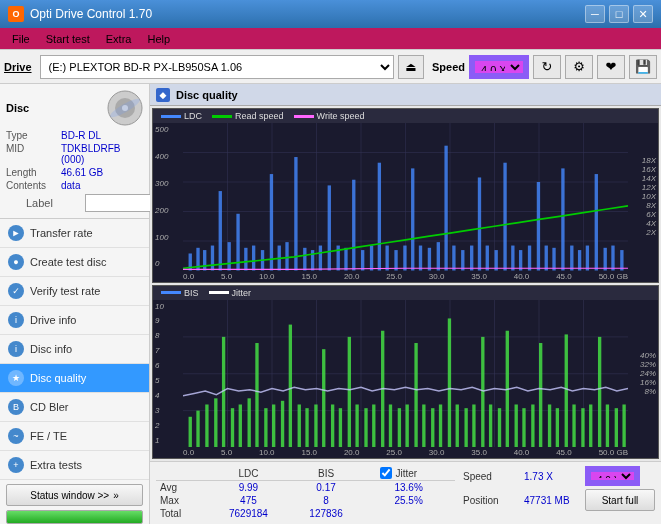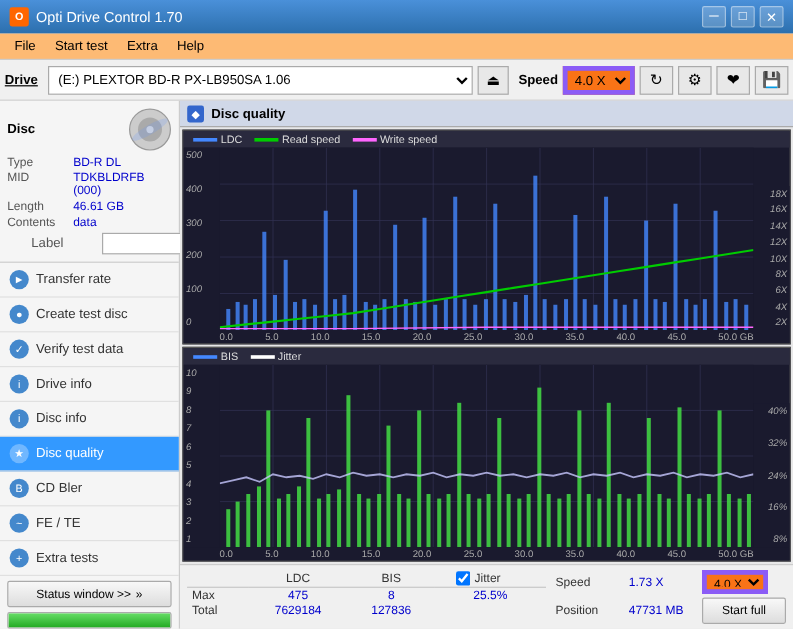--- a/index.html
+++ b/index.html
@@ -6,30 +6,30 @@
     body { font-family: 'Segoe UI', Tahoma, Geneva, Verdana, sans-serif; font-size: 11px; background: #f0f0f0; color: #000; width: 661px; height: 524px; overflow: hidden; }
     
     
     .title-bar { background: linear-gradient(to bottom, #4a90d9, #2c6fad); color: white; display: flex; align-items: center; justify-content: space-between; padding: 4px 8px; height: 28px; }
     .title-bar-left { display: flex; align-items: center; gap: 6px; font-size: 12px; font-weight: 500; }
     .title-bar-icon { width: 16px; height: 16px; background: #ff6600; border-radius: 2px; display: flex; align-items: center; justify-content: center; color: white; font-size: 9px; font-weight: bold; }
     .title-bar-controls { display: flex; gap: 4px; }
     .title-ctrl { width: 20px; height: 18px; background: rgba(255,255,255,0.2); border: 1px solid rgba(255,255,255,0.4); border-radius: 2px; color: white; display: flex; align-items: center; justify-content: center; font-size: 11px; cursor: pointer; }
 
     
-    .menu-bar { background: #fdba74; border-bottom: 1px solid #ccc; display: flex; align-items: center; padding: 2px 4px; height: 22px; }
+    .menu-bar { background: #be185d; border-bottom: 1px solid #ccc; display: flex; align-items: center; padding: 2px 4px; height: 22px; }
     .menu-item { padding: 2px 8px; cursor: pointer; font-size: 11px; border-radius: 2px; }
 
     
     .drive-toolbar { background: #f0f0f0; border-bottom: 1px solid #ccc; display: flex; align-items: center; padding: 3px 4px; height: 34px; gap: 4px; }
     .drive-label { font-size: 11px; font-weight: bold; margin-right: 4px; text-decoration: underline; }
     .drive-select { height: 24px; border: 1px solid #aaa; background: white; font-size: 11px; flex: 1; padding: 2px 4px; }
     .eject-btn { width: 26px; height: 24px; background: #e8e8e8; border: 1px solid #aaa; display: flex; align-items: center; justify-content: center; cursor: pointer; font-size: 12px; }
     .speed-label { font-size: 11px; font-weight: bold; margin-left: 4px; }
-    .speed-select { height: 24px; border: 4px solid #8b5cf6; background: #f97316; font-size: 11px; width: 60px; padding: 2px; }
+    .speed-select { height: 24px; border: 6px solid #8b5cf6; background: #d946ef; font-size: 11px; width: 60px; padding: 2px; }
     .toolbar-btn { width: 28px; height: 24px; background: #e8e8e8; border: 1px solid #aaa; display: flex; align-items: center; justify-content: center; cursor: pointer; font-size: 13px; }
 
     
     .main-layout { display: flex; height: calc(524px - 28px - 22px - 34px); }
 
     
     .sidebar { width: 150px; background: #f5f5f5; border-right: 1px solid #ccc; display: flex; flex-direction: column; }
     
     
     .disc-panel { padding: 6px; border-bottom: 1px solid #ccc; }
@@ -74,21 +74,21 @@
     .legend-item { display: flex; align-items: center; gap: 3px; color: #ddd; }
     .legend-dot { width: 20px; height: 3px; }
     .legend-dot.ldc { background: #4488ff; }
     .legend-dot.read { background: #00cc00; }
     .legend-dot.write { background: #ff66ff; }
     .legend-dot.bis { background: #4488ff; }
     .legend-dot.jitter { background: #ffffff; }
 
     .chart-body { flex: 1; position: relative; display: flex; }
     .chart-y-axis-left { width: 30px; display: flex; flex-direction: column; justify-content: space-between; padding: 2px 2px; background: #1a1a2e; }
-    .chart-y-axis-right { width: 30px; display: flex; flex-direction: column; justify-content: space-between; padding: 2px 2px; background: #1a1a2e; text-align: right; margin-top: 32px; }
+    .chart-y-axis-right { width: 30px; display: flex; flex-direction: column; justify-content: center; padding: 2px 2px; background: #1a1a2e; text-align: right; }
     .axis-label { font-size: 8px; color: #aaa; font-style: italic; }
     
     .chart-plot { flex: 1; position: relative; background: #1a1a2e; overflow: hidden; }
     
     
     svg.chart-svg { width: 100%; height: 100%; position: absolute; top: 0; left: 0; }
     
     
     .grid-line { stroke: #333355; stroke-width: 0.5; }
     
@@ -190,21 +190,21 @@
       <div class="nav-item">
         <div class="nav-icon blue">►</div>
         <span>Transfer rate</span>
       </div>
       <div class="nav-item">
         <div class="nav-icon blue">●</div>
         <span>Create test disc</span>
       </div>
       <div class="nav-item">
         <div class="nav-icon blue">✓</div>
-        <span>Verify test data</span>
+        <span>Verify test rate</span>
       </div>
       <div class="nav-item">
         <div class="nav-icon blue">i</div>
         <span>Drive info</span>
       </div>
       <div class="nav-item">
         <div class="nav-icon blue">i</div>
         <span>Disc info</span>
       </div>
       <div class="nav-item active">
@@ -517,20 +517,28 @@
               <th colspan="2">
                 <div class="jitter-check">
                   <input type="checkbox" checked="" style="">
                   <span>Jitter</span>
                 </div>
               </th>
             </tr>
           </thead>
           <tbody>
             <tr>
+              <td class="label">Avg</td>
+              <td>9.99</td>
+              <td>0.17</td>
+              <td></td>
+              <td class="jitter-val">13.6%</td>
+              <td></td>
+            </tr>
+            <tr>
               <td class="label">Max</td>
               <td>475</td>
               <td>8</td>
               <td></td>
               <td class="jitter-val">25.5%</td>
               <td></td>
             </tr>
             <tr>
               <td class="label">Total</td>
               <td>7629184</td>

